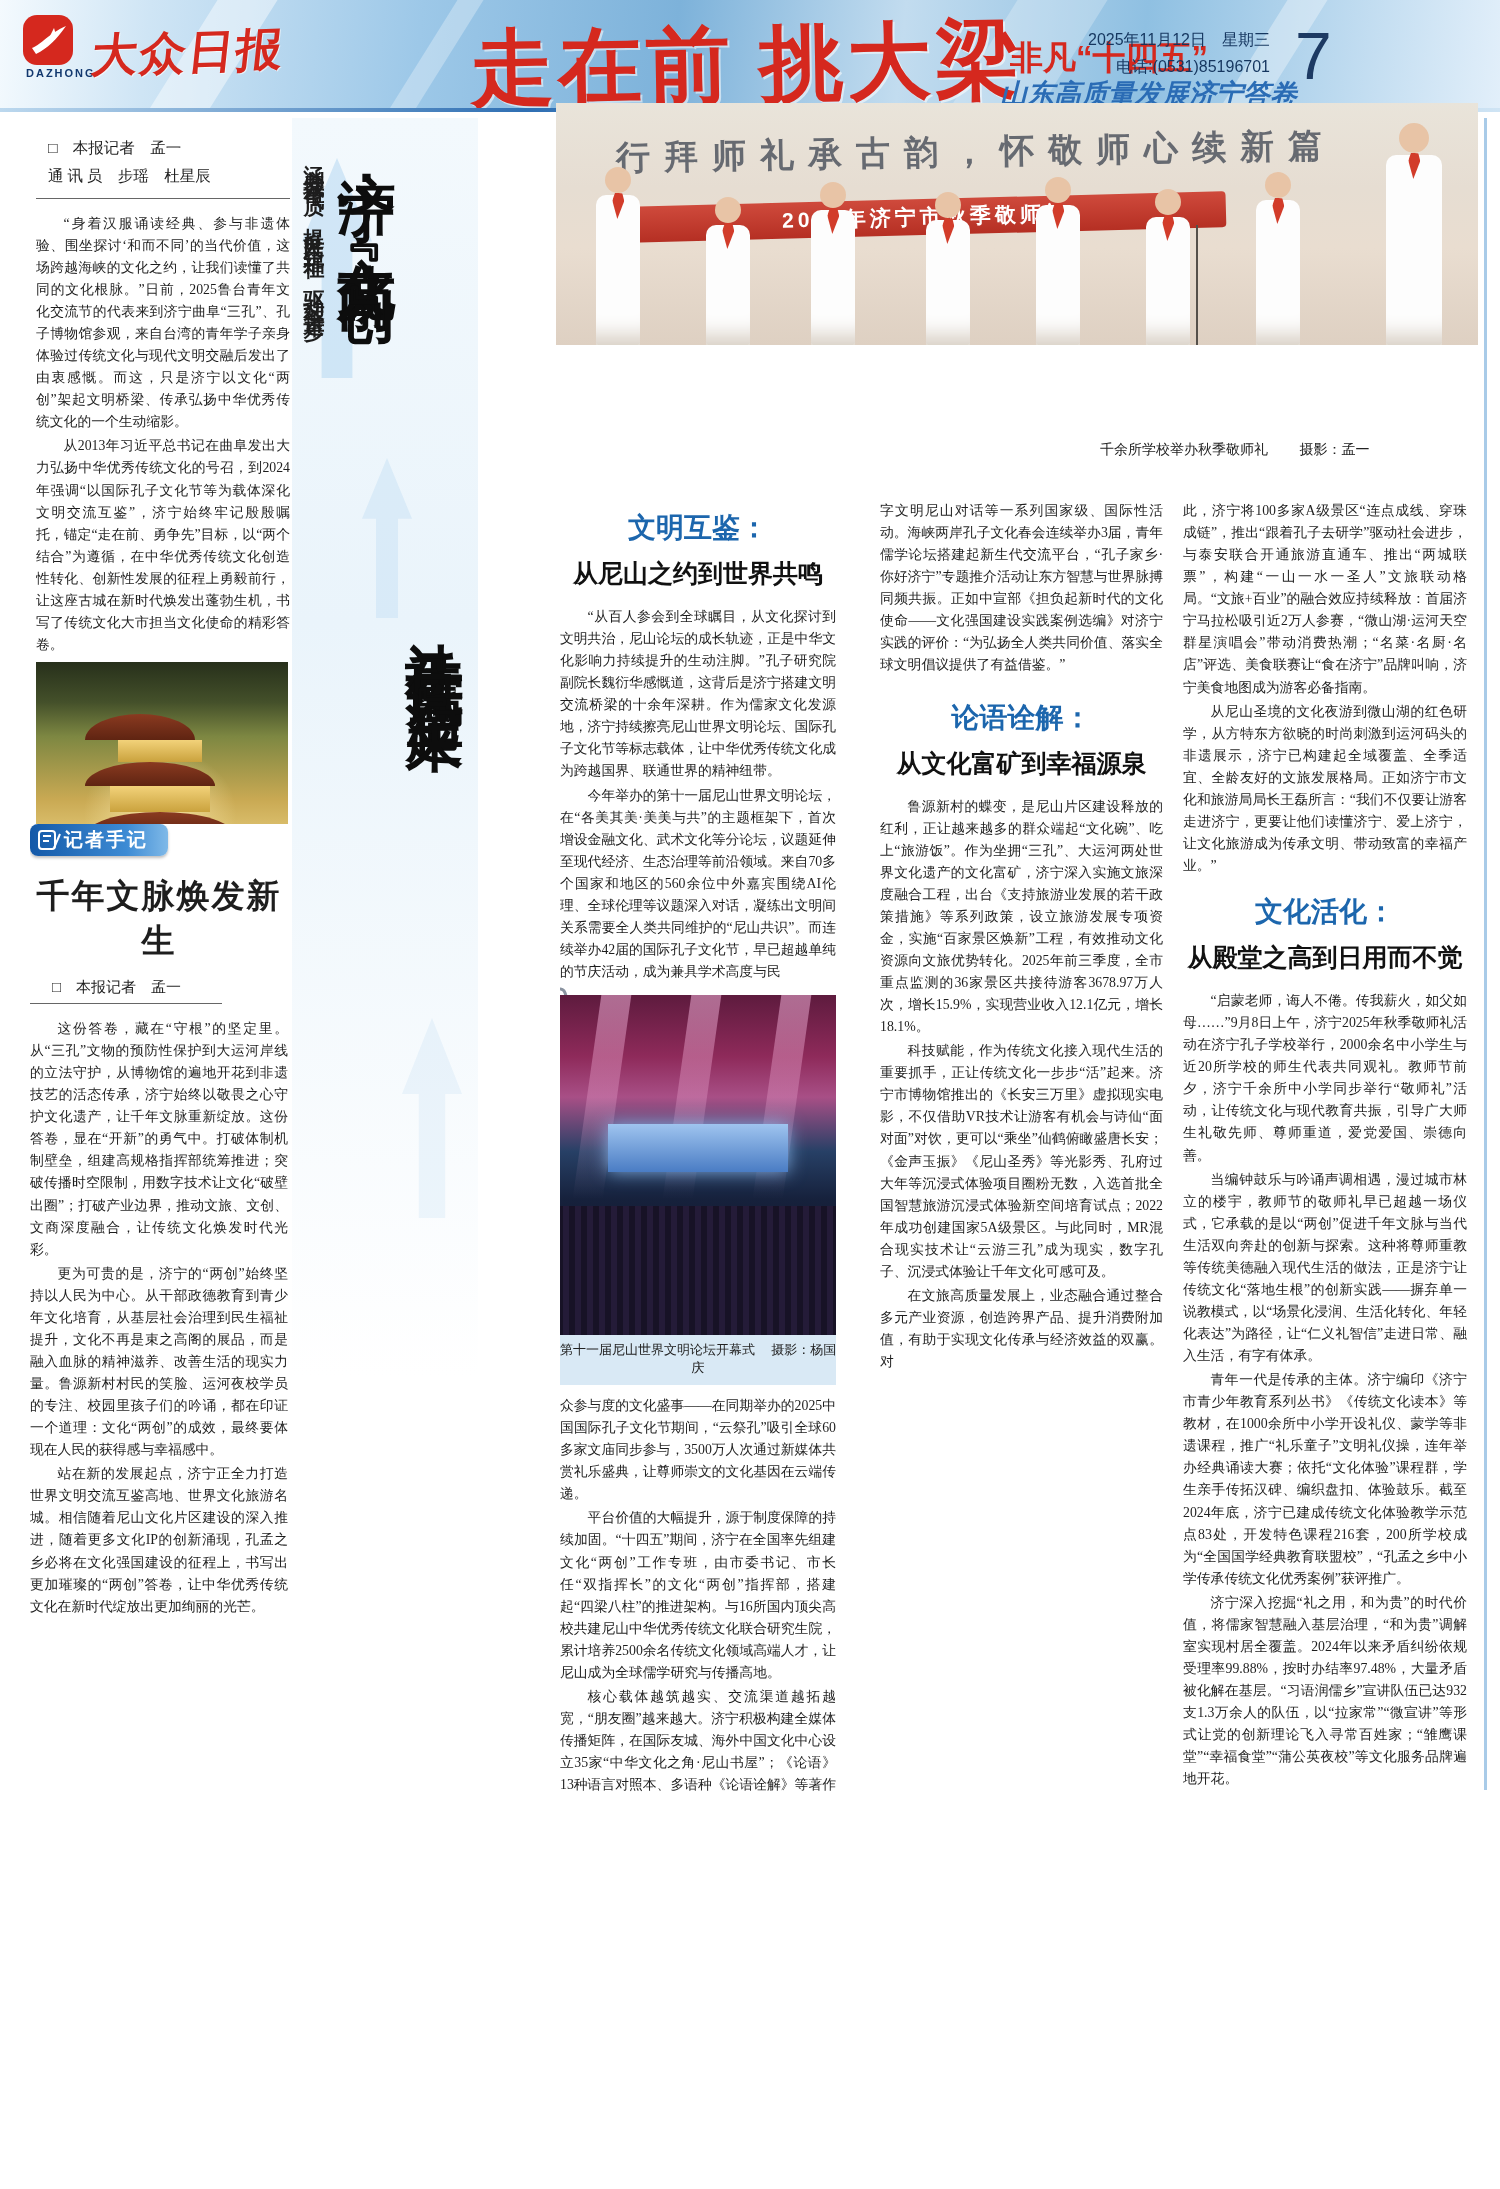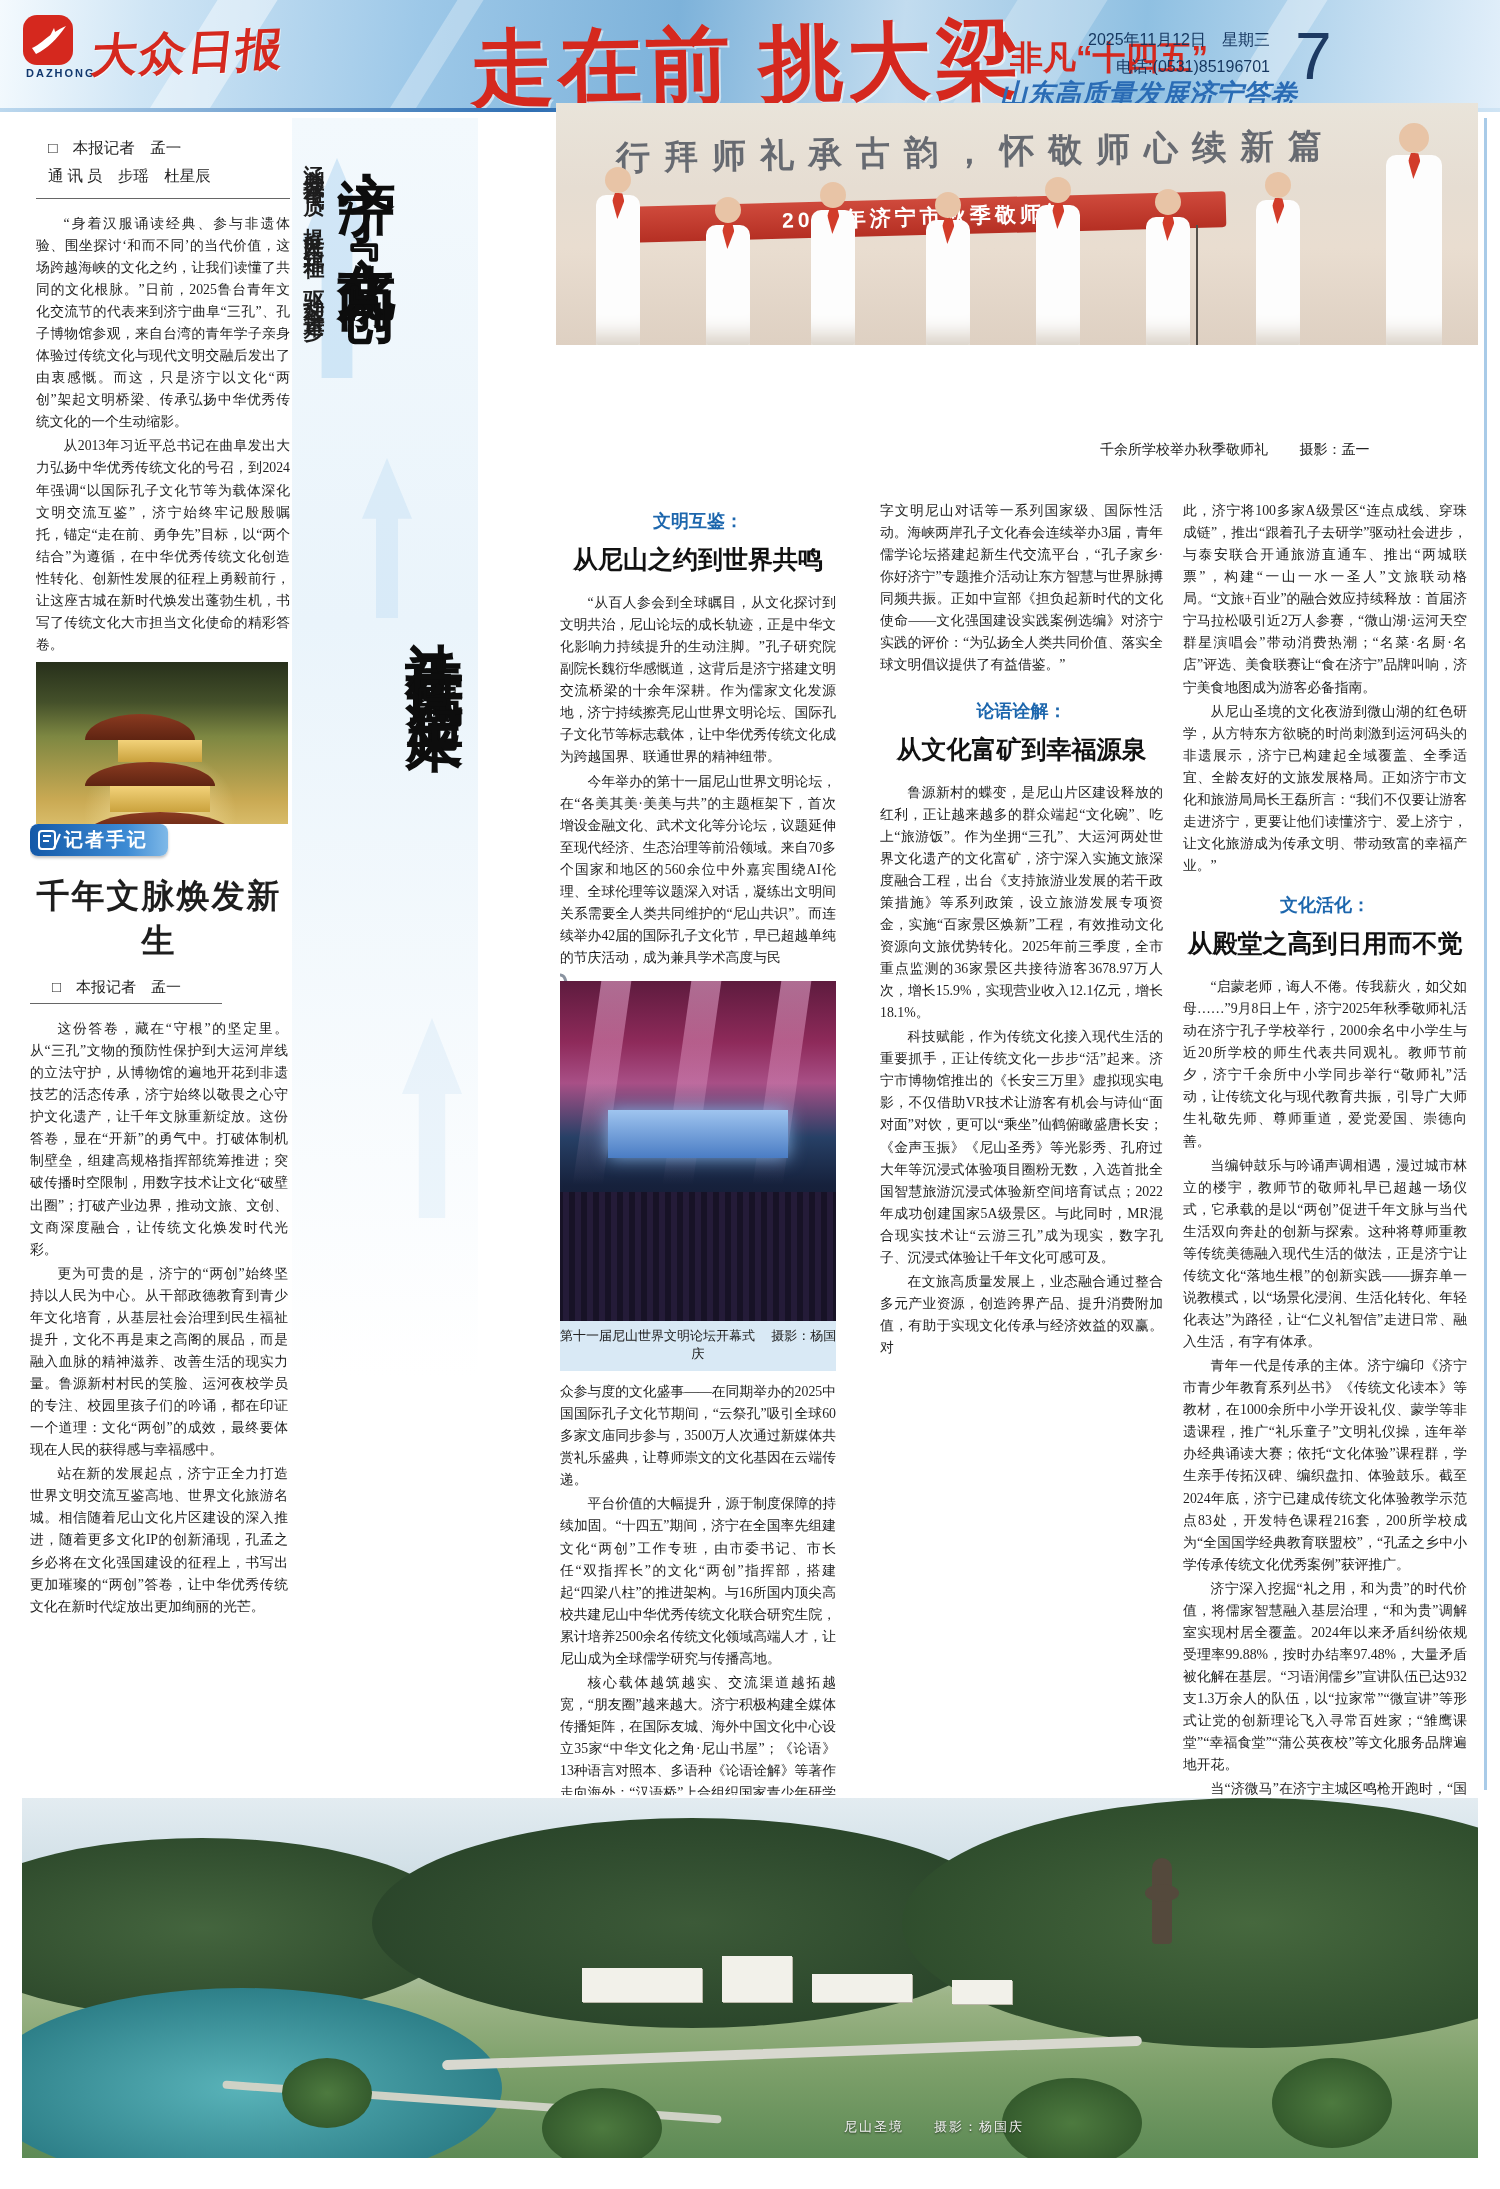--- a/index.html
+++ b/index.html
@@ -28,21 +28,21 @@
   .dateblock{position:absolute;left:1030px;top:26px;width:240px;text-align:right;
     font-family:"Liberation Sans",sans-serif;font-size:16px;color:#15365f;line-height:1.7;}
   .pageno{position:absolute;left:1295px;top:18px;font-family:"Liberation Sans",sans-serif;
     font-size:66px;font-weight:300;color:#1d3a63;}
   .rule-top{position:absolute;left:0;top:108px;width:1500px;height:4px;
     background:linear-gradient(90deg,#bcd8ee,#2f6fb3 35%,#7fb4dd 70%,#cfe4f4);}
   .right-rule{position:absolute;left:1484px;top:118px;width:3px;height:1672px;background:#a9cbe8;}
   
   .bp{font-size:13.8px;line-height:1.6;text-align:justify;text-indent:2em;margin:0 0 2px 0;}
   .byline{font-size:15.5px;line-height:1.8;padding:4px 0 8px 12px;border-bottom:1px solid #666;margin-bottom:14px;}
-  .sec-label{font-family:"Liberation Sans",sans-serif;text-align:center;font-size:18px;font-weight:900;color:#1c66ad;margin:4px 0 10px;}
+  .sec-label{font-family:"Liberation Sans",sans-serif;text-align:center;font-size:28px;font-weight:900;color:#1c66ad;margin:4px 0 10px;}
   .sec-title{font-family:"Liberation Sans",sans-serif;text-align:center;font-size:25px;font-weight:900;color:#111;margin:0 0 16px;}
   .col{position:absolute;overflow:hidden;}
   
   .lead-col{position:absolute;left:36px;top:130px;width:254px;height:694px;overflow:hidden;}
   .lead-photo{position:relative;width:256px;height:286px;margin:8px 0 0 -4px;overflow:hidden;
     background:linear-gradient(180deg,#27301b 0%,#44502a 14%,#7d8742 26%,#c9a953 48%,#e9d080 66%,#f0df9f 82%,#caa64e 100%);}
   .pagoda{position:absolute;left:50%;transform:translateX(-50%);}
   .roof{background:linear-gradient(#8a3a20,#5f2412);border-radius:50% 50% 0 0/100% 100% 0 0;}
   .gold{background:linear-gradient(#f2d27a,#caa23d);}
   .glow{position:absolute;left:20%;top:30%;width:60%;height:45%;border-radius:50%;
@@ -278,32 +278,14 @@
     <div class="sec-label" style="margin-top:16px;">文化活化：</div>
     <div class="sec-title">从殿堂之高到日用而不觉</div>
     <p class="bp">“启蒙老师，诲人不倦。传我薪火，如父如母……”9月8日上午，济宁2025年秋季敬师礼活动在济宁孔子学校举行，2000余名中小学生与近20所学校的师生代表共同观礼。教师节前夕，济宁千余所中小学同步举行“敬师礼”活动，让传统文化与现代教育共振，引导广大师生礼敬先师、尊师重道，爱党爱国、崇德向善。</p>
     <p class="bp">当编钟鼓乐与吟诵声调相遇，漫过城市林立的楼宇，教师节的敬师礼早已超越一场仪式，它承载的是以“两创”促进千年文脉与当代生活双向奔赴的创新与探索。这种将尊师重教等传统美德融入现代生活的做法，正是济宁让传统文化“落地生根”的创新实践——摒弃单一说教模式，以“场景化浸润、生活化转化、年轻化表达”为路径，让“仁义礼智信”走进日常、融入生活，有字有体承。</p>
     <p class="bp">青年一代是传承的主体。济宁编印《济宁市青少年教育系列丛书》《传统文化读本》等教材，在1000余所中小学开设礼仪、蒙学等非遗课程，推广“礼乐童子”文明礼仪操，连年举办经典诵读大赛；依托“文化体验”课程群，学生亲手传拓汉碑、编织盘扣、体验鼓乐。截至2024年底，济宁已建成传统文化体验教学示范点83处，开发特色课程216套，200所学校成为“全国国学经典教育联盟校”，“孔孟之乡中小学传承传统文化优秀案例”获评推广。</p>
     <p class="bp">济宁深入挖掘“礼之用，和为贵”的时代价值，将儒家智慧融入基层治理，“和为贵”调解室实现村居全覆盖。2024年以来矛盾纠纷依规受理率99.88%，按时办结率97.48%，大量矛盾被化解在基层。“习语润儒乡”宣讲队伍已达932支1.3万余人的队伍，以“拉家常”“微宣讲”等形式让党的创新理论飞入寻常百姓家；“雏鹰课堂”“幸福食堂”“蒲公英夜校”等文化服务品牌遍地开花。</p>
     <p class="bp">当“济微马”在济宁主城区鸣枪开跑时，“国潮来袭”频频发力。济宁实施“山东手造·济宁好礼”工程，认定市级非遗工坊84家、手造企业47家，推出“运河记忆·优选100”。孔府印阁的篆刻印章年销售超过1000余万枚，远销海内外10多个国家和地区，非遗产品从“指尖技艺”变成“市场商品”。2025年上半年，济宁文化产业增加值达142.03亿元，占生产总值比重4.7%，居全省前位。文化产业已成为高质量发展的重要支撑。</p>
 
   </section>
 
-  <figure class="panorama" style="margin:0;">
-    <div class="hill" style="left:-80px;top:40px;width:520px;height:180px;"></div>
-    <div class="hill" style="left:350px;top:20px;width:640px;height:210px;background:radial-gradient(#3c5a38,#2a452a 75%);"></div>
-    <div class="hill" style="left:880px;top:0px;width:700px;height:250px;background:radial-gradient(#46683e,#2e4c2c 75%);"></div>
-    <div class="statue" style="left:1130px;top:60px;"></div>
-    <div class="water"></div>
-    <div class="bldg" style="left:560px;top:170px;width:120px;height:34px;"></div>
-    <div class="bldg" style="left:700px;top:158px;width:70px;height:46px;"></div>
-    <div class="bldg" style="left:790px;top:176px;width:100px;height:28px;"></div>
-    <div class="bldg" style="left:930px;top:182px;width:60px;height:24px;"></div>
-    <div class="road" style="left:420px;top:250px;width:700px;height:10px;transform:rotate(-2deg);background:#d8d8cf;border-radius:6px;"></div>
-    <div class="road" style="left:200px;top:300px;width:500px;height:8px;transform:rotate(4deg);background:#cfd2c6;border-radius:6px;"></div>
-    <div class="tree" style="left:260px;top:260px;width:90px;height:70px;"></div>
-    <div class="tree" style="left:520px;top:290px;width:120px;height:80px;"></div>
-    <div class="tree" style="left:980px;top:280px;width:140px;height:90px;"></div>
-    <div class="tree" style="left:1250px;top:260px;width:120px;height:90px;"></div>
-    <figcaption class="pan-cap">尼山圣境　　摄影：杨国庆</figcaption>
-  </figure>
 
 </div>
 
 </body></html>

